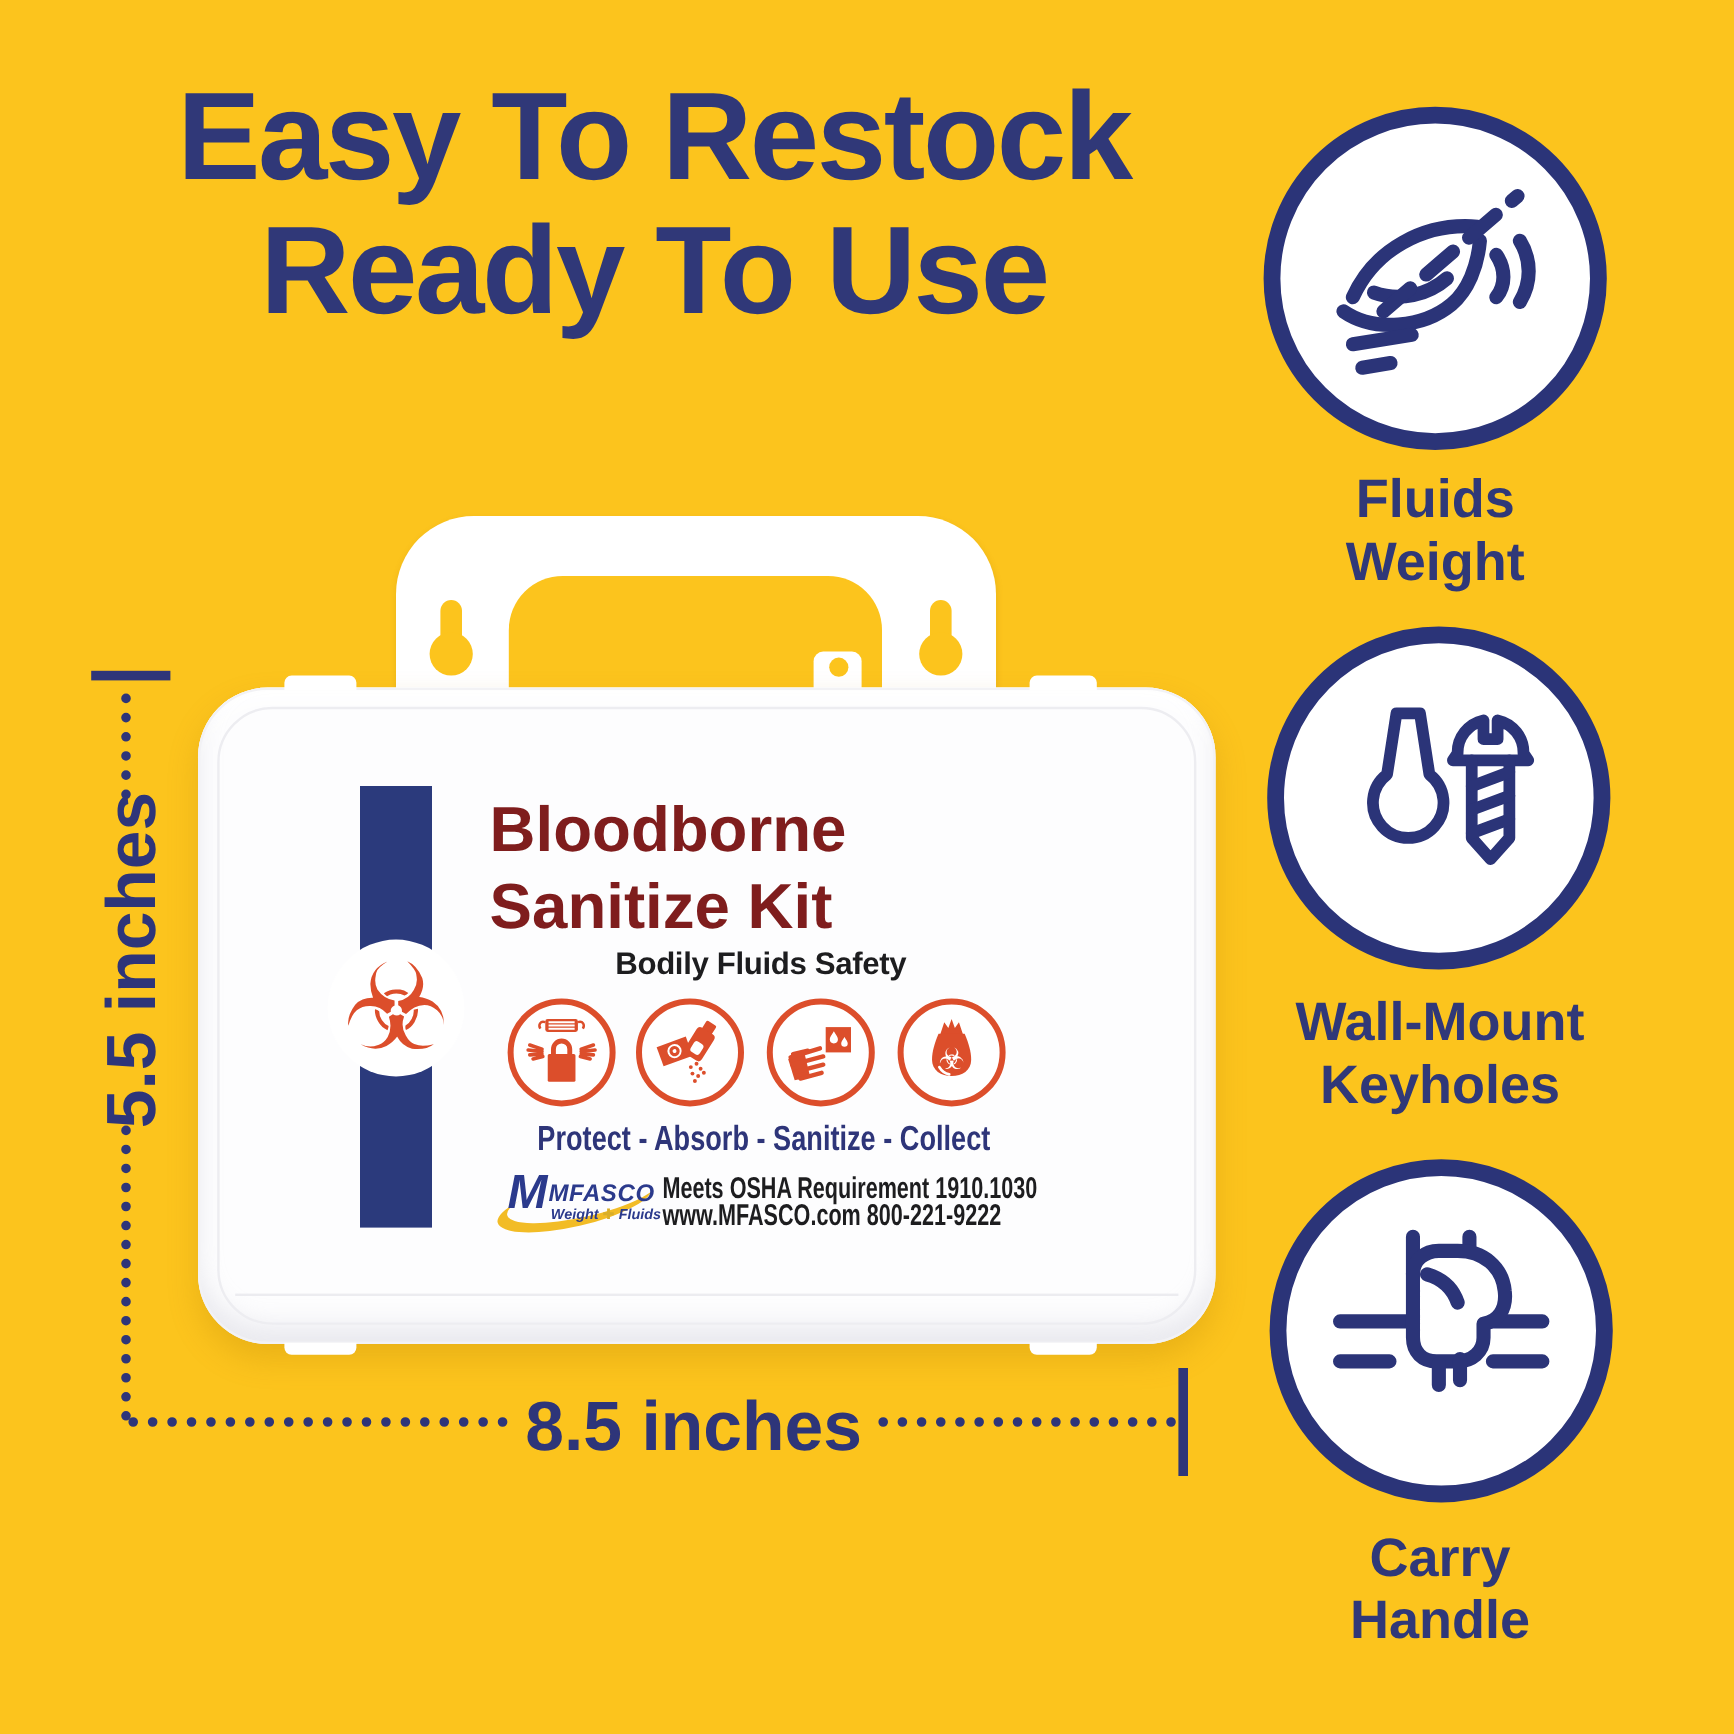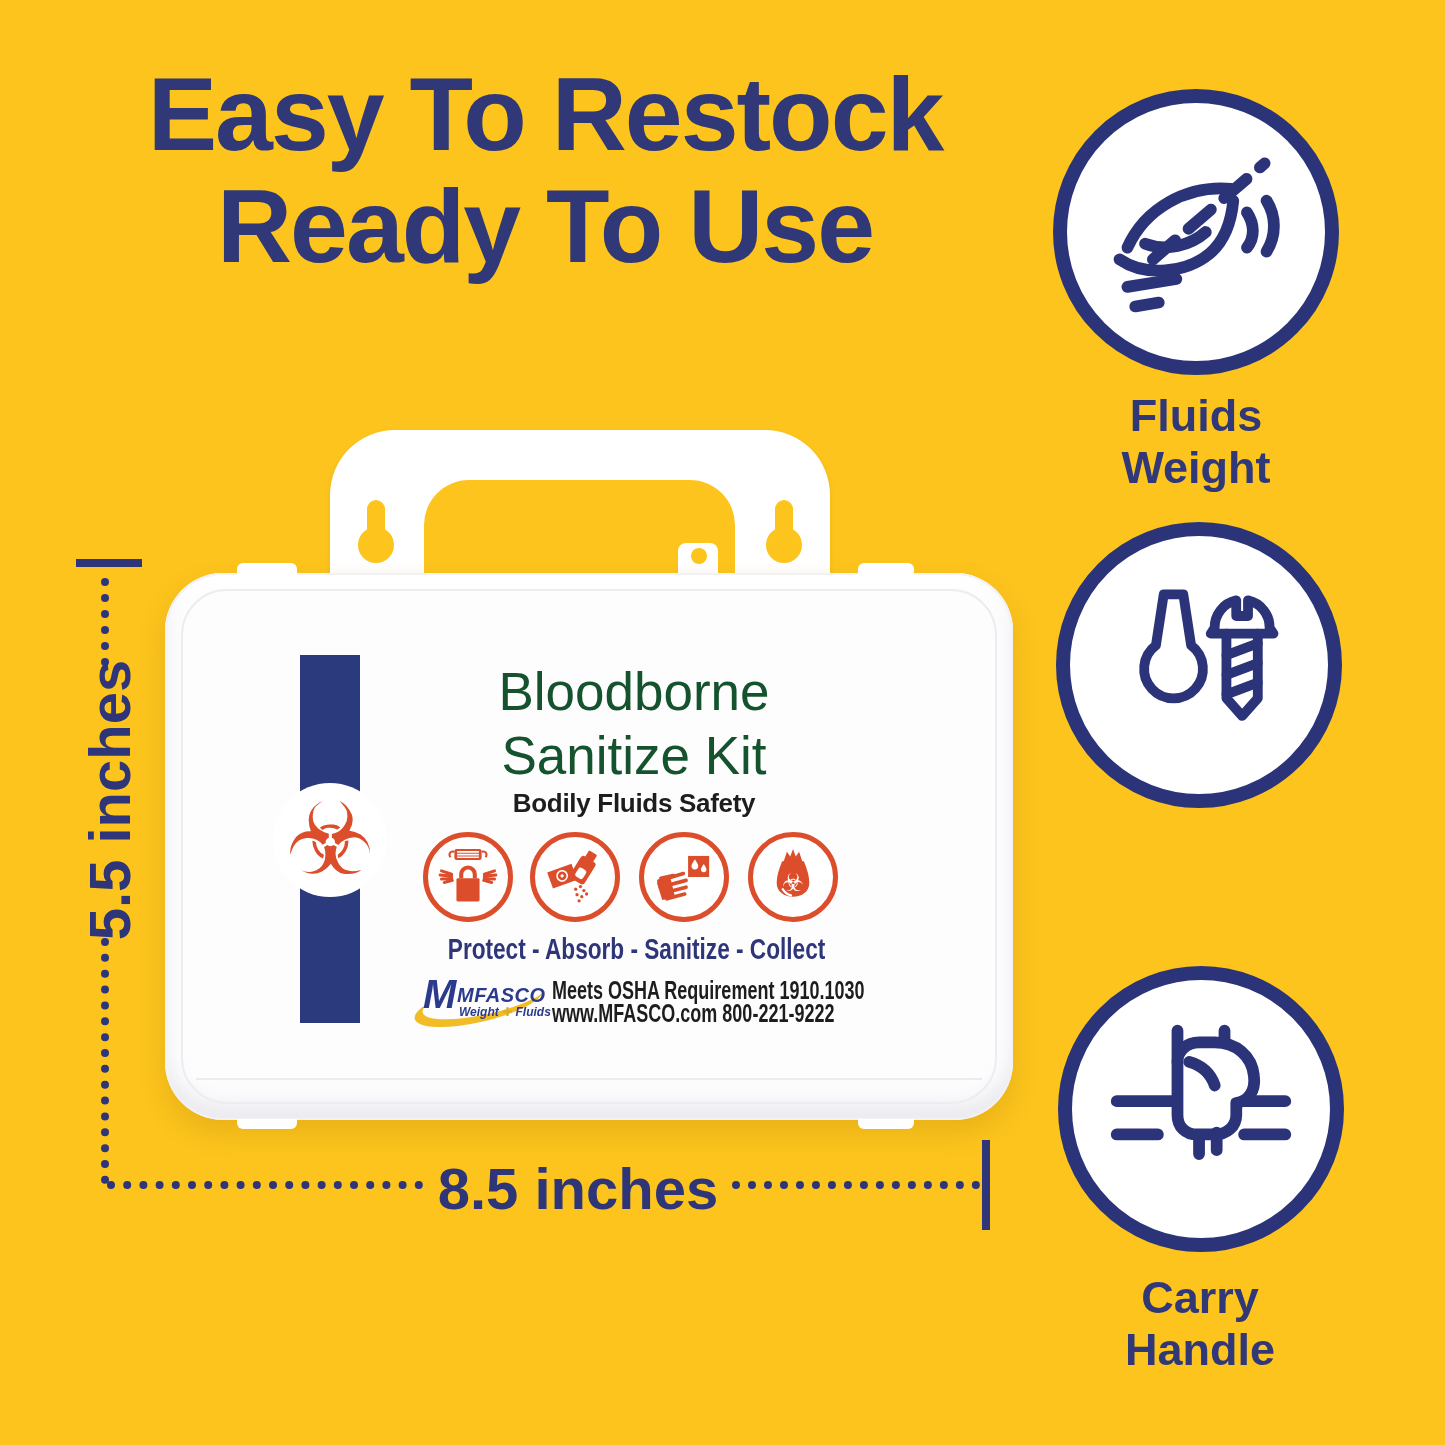--- a/index.html
+++ b/index.html
@@ -37,22 +37,22 @@
         box-shadow:inset 0 0 0 2px #F2F2F5, inset 0 -16px 20px rgba(185,185,200,.28),
                    inset 0 12px 14px rgba(255,255,255,.9), 0 12px 26px rgba(170,115,0,.22);}
   .case-inner{left:181px;top:589px;width:812px;height:511px;border:2px solid #EDEDF1;border-radius:46px;}
   .seam{left:196px;top:1078px;width:786px;height:2px;background:#ECECF0;}
 
   
   .stripe{left:300px;top:655px;width:60px;height:368px;background:#2B3A7C;}
   .badge{left:273px;top:783px;width:114px;height:114px;background:#fff;border-radius:50%;
          display:flex;align-items:center;justify-content:center;}
   .badge-glyph{font-family:"DejaVu Sans",sans-serif;font-size:100px;line-height:1;color:#DC4E2B;}
-  .kit-title{left:408px;top:660px;width:452px;text-align:center;color:#14532d;
-             font-weight:400;font-size:53px;line-height:64px;}
+  .kit-title{left:408px;top:660px;width:452px;text-align:left;color:#7f1d1d;
+             font-weight:700;font-size:53px;line-height:64px;}
   .kit-sub{left:408px;top:788px;width:452px;text-align:center;color:#1D1D1F;
            font-weight:800;font-size:26px;letter-spacing:-0.3px;}
   .mini{width:80px;height:80px;border:5px solid #DC4E2B;border-radius:50%;background:#fff;
         display:flex;align-items:center;justify-content:center;top:832px;}
   .steps{left:395px;top:933px;width:480px;text-align:center;color:#2E3579;font-weight:800;
          font-size:29px;transform:scaleX(.78);transform-origin:center;white-space:nowrap;}
   .logo{left:415px;top:978px;width:155px;height:50px;}
   .swoosh1{left:-2px;top:8px;width:132px;height:36px;background:#F2BC26;border-radius:50%;
            transform:rotate(-13deg);}
   .swoosh2{left:6px;top:4px;width:130px;height:32px;background:#FDFDFE;border-radius:50%;
@@ -202,20 +202,22 @@
   <div class="abs fcircle" style="left:1056px;top:522px;">
     <svg width="196" height="196" viewBox="0 0 100 100">
       <g fill="none" stroke="#2B3478" stroke-width="5" stroke-linecap="round" stroke-linejoin="round">
         <path d="M32,14 h10 l4,26 a15,15 0 1 1 -18,0 z"></path>
         <path d="M58,31 a14,14 0 0 1 11,-14 l0,8 h6 l0,-8 a14,14 0 0 1 11,14 l2,3 h-32 z"></path>
         <path d="M64,34 v33 l8,9 8,-9 v-33"></path>
         <path d="M64,45 l16,-6 M64,55 l16,-6 M64,65 l16,-6"></path>
       </g>
     </svg>
   </div>
+  <div class="abs flabel" style="left:980px;top:826px;">Wall-Mount
+Keyholes</div>
 
   <div class="abs fcircle" style="left:1058px;top:966px;">
     <svg width="196" height="196" viewBox="0 0 100 100">
       <g fill="none" stroke="#2B3478" stroke-width="6" stroke-linecap="round" stroke-linejoin="round">
         <path d="M7,46 h30 M63,46 h30 M7,63 h21 M72,63 h21"></path>
         <path d="M38,10 v16 M62,10 v12"></path>
         <path d="M38,26 c0,-6 5,-10 11,-10 h8 c11,0 19,7 20,17 c1,8 -3,13 -9,14 l0,6 c0,6 -5,10 -11,10 h-9 c-6,0 -10,-4 -10,-10 z" fill="#fff"></path>
         <path d="M44,26 c7,2 11,6 13,12"></path>
         <path d="M49,64 v9 M58,62 v9"></path>
       </g>

